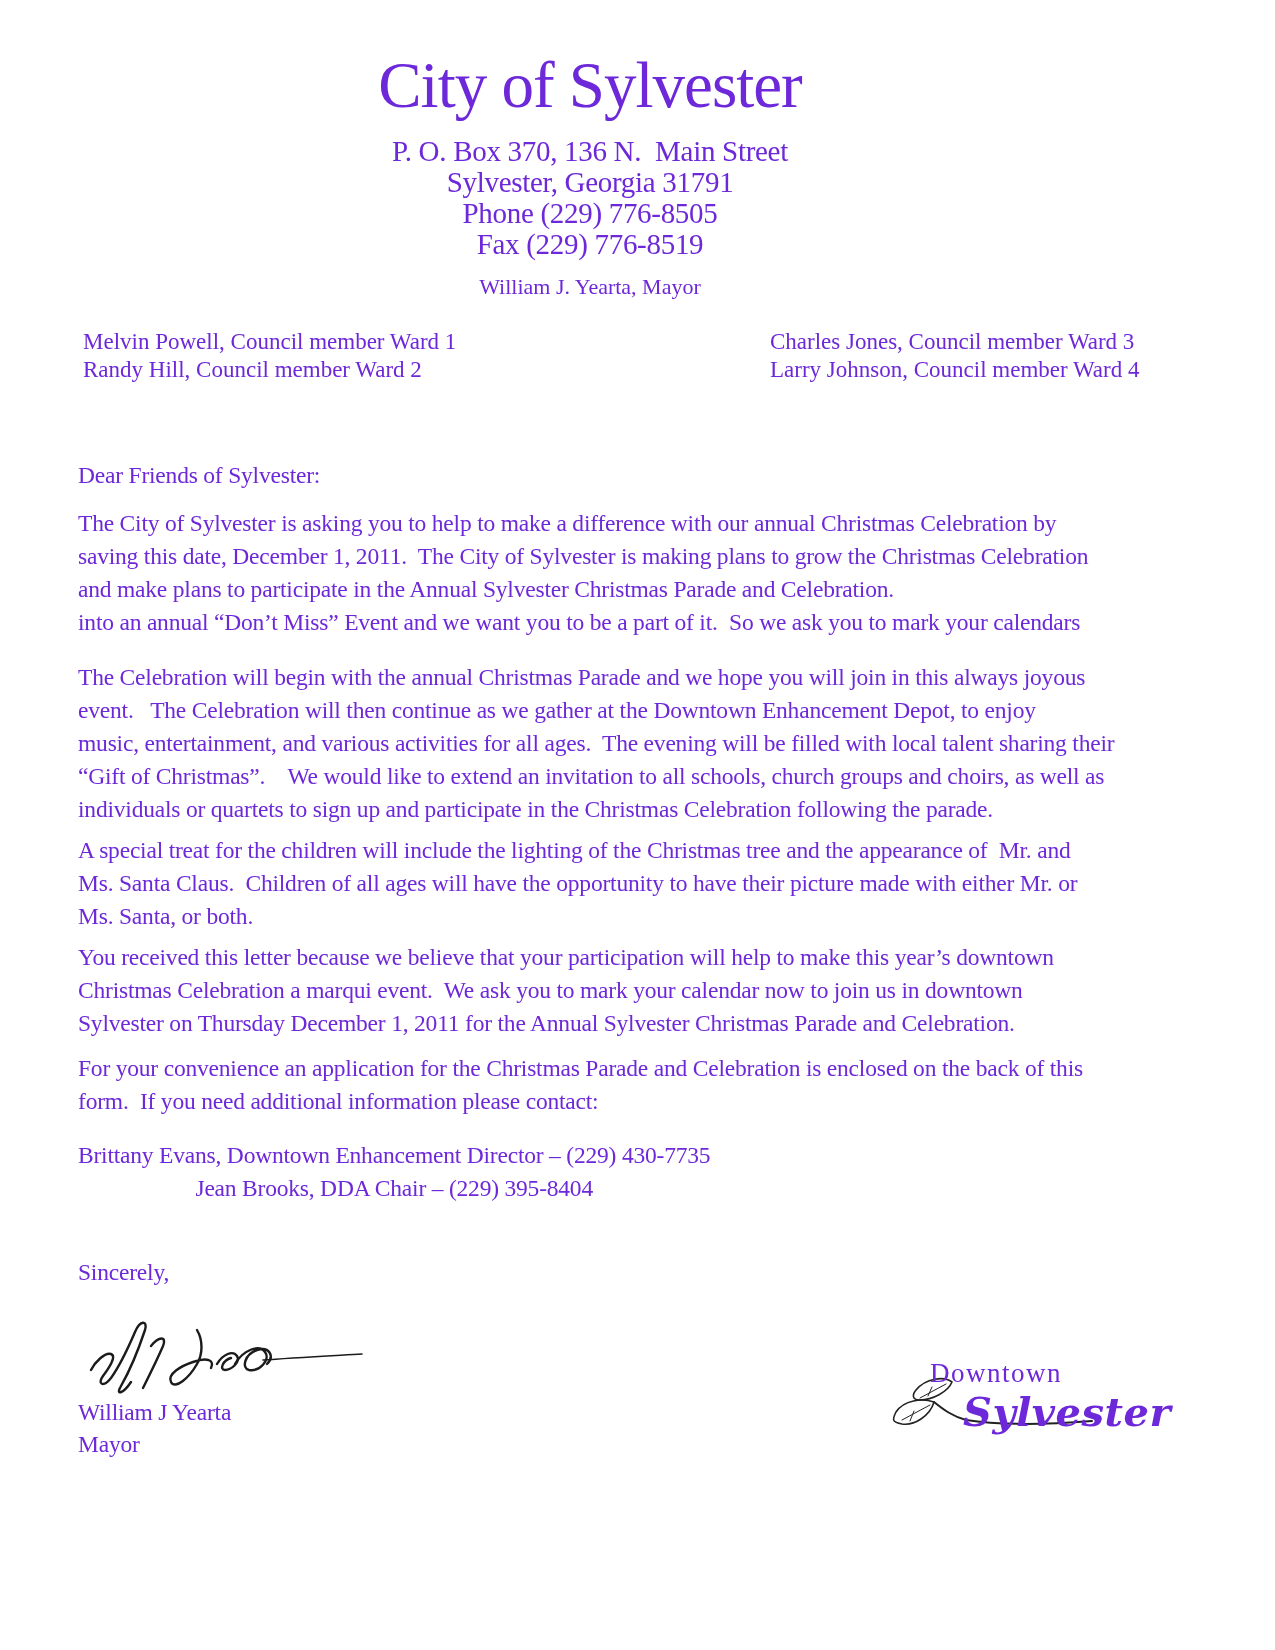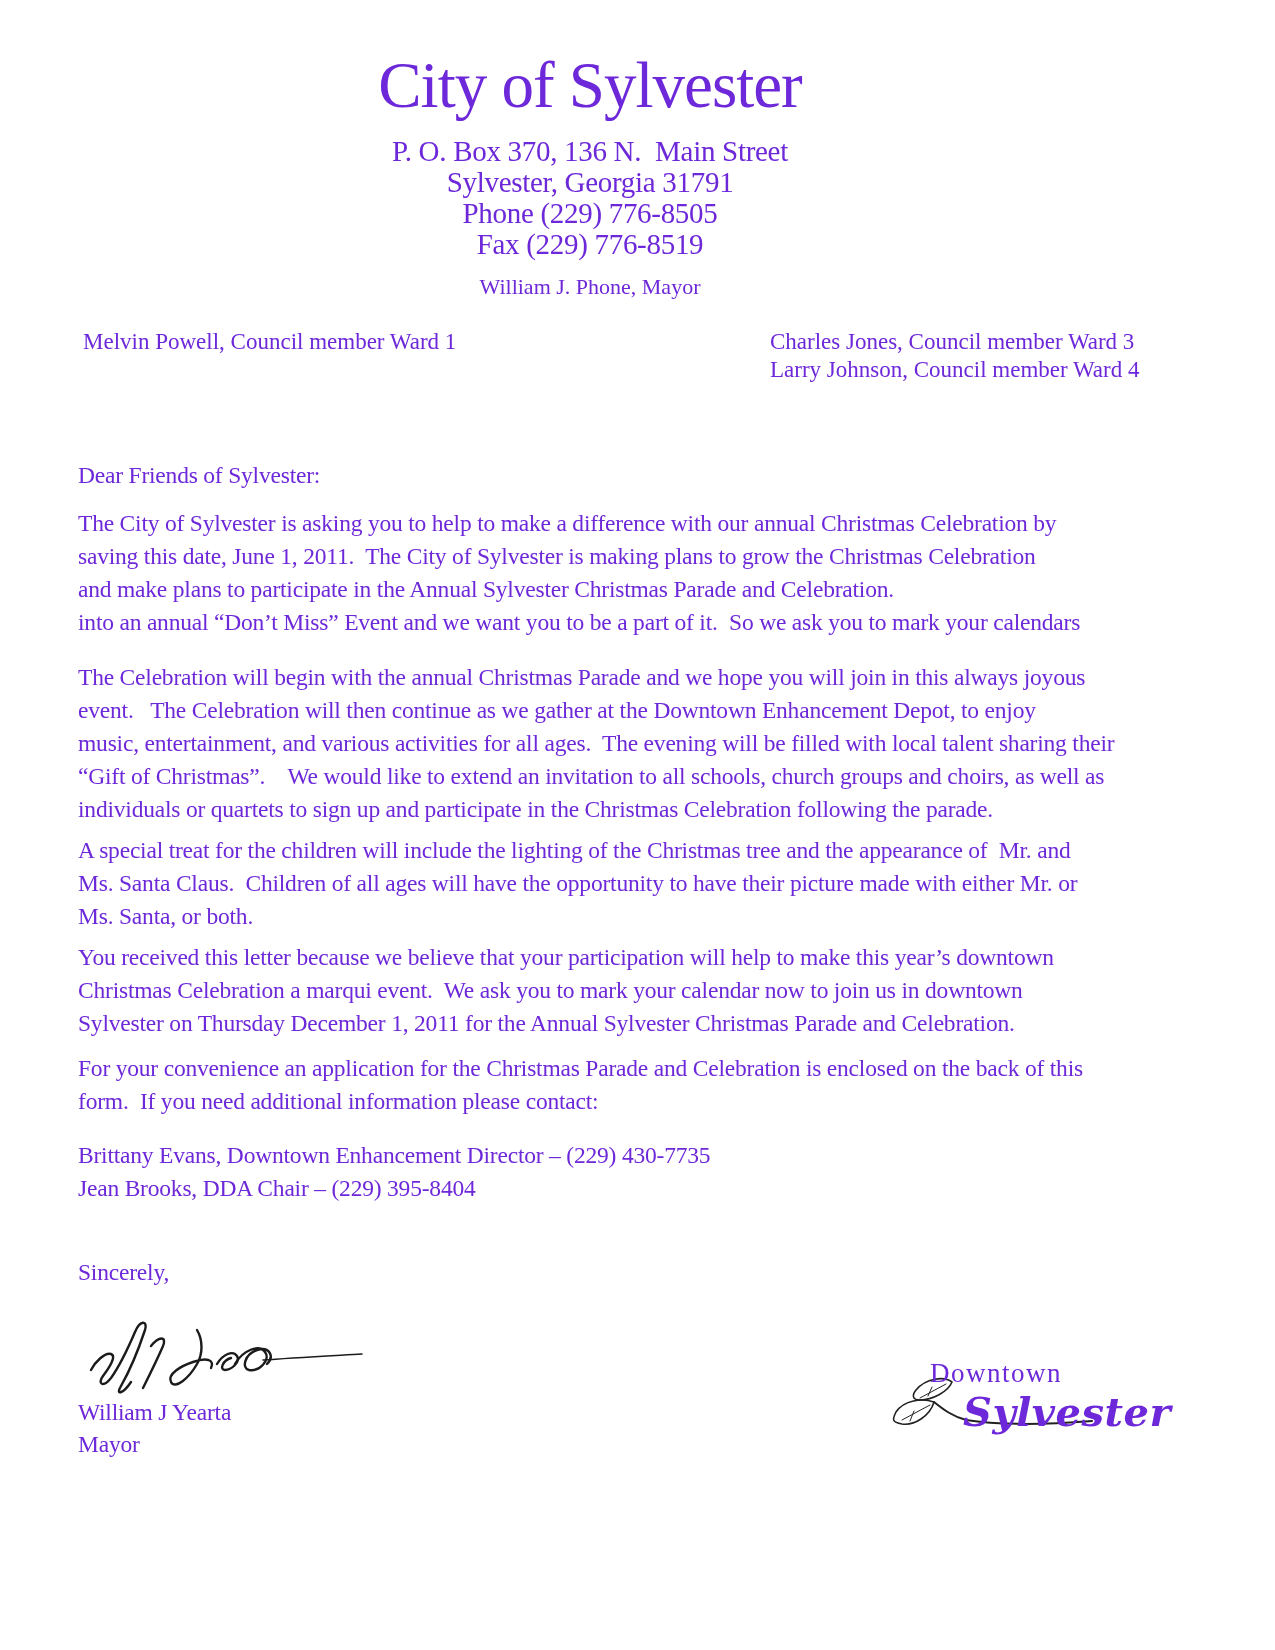--- a/index.html
+++ b/index.html
@@ -26,21 +26,21 @@
   .council-right{left:770px;}
 
   
   .blk{position:absolute;left:78px;font-size:23.5px;line-height:33px;letter-spacing:-0.2px;}
   .salutation{top:459px;}
   .p1{top:507px;}
   .p2{top:661px;}
   .p3{top:834px;}
   .p4{top:941px;}
   .p5{top:1052px;}
-  .contacts{top:1139px;}
+  .contacts{top:1139px;text-align:center;}
   .closing{top:1256px;}
   .signer{top:1396px;line-height:32px;}
 
   .sig-svg{position:absolute;left:85px;top:1312px;}
 
   
   .logo-downtown{position:absolute;left:930px;top:1358px;font-size:27px;letter-spacing:1.5px;text-align:center;}
   .logo-sylvester{position:absolute;left:963px;top:1388px;font-size:40px;font-style:italic;font-weight:bold;font-family:"DejaVu Serif",serif;letter-spacing:0.5px;}
   .logo-leaf{position:absolute;left:882px;top:1374px;}
 </style>
@@ -51,35 +51,36 @@
 
   <div class="hdr hdr-title">City of Sylvester</div>
 
   <div class="hdr hdr-address">
     <div class="line">P. O. Box 370, 136 N.  Main Street</div>
     <div class="line">Sylvester, Georgia 31791</div>
     <div class="line">Phone (229) 776-8505</div>
     <div class="line">Fax (229) 776-8519</div>
   </div>
 
-  <div class="hdr hdr-mayor">William J. Phone, Mayor</div>
+  <div class="hdr hdr-mayor">William J. Yearta, Mayor</div>
 
   <div class="council council-left">
     <div class="line">Melvin Powell, Council member Ward 1</div>
+    <div class="line">Randy Hill, Council member Ward 2</div>
   </div>
   <div class="council council-right">
     <div class="line">Charles Jones, Council member Ward 3</div>
     <div class="line">Larry Johnson, Council member Ward 4</div>
   </div>
 
   <div class="blk salutation line">Dear Friends of Sylvester:</div>
 
   <div class="blk p1">
     <div class="line">The City of Sylvester is asking you to help to make a difference with our annual Christmas Celebration by</div>
-    <div class="line">saving this date, June 1, 2011.  The City of Sylvester is making plans to grow the Christmas Celebration</div>
+    <div class="line">saving this date, December 1, 2011.  The City of Sylvester is making plans to grow the Christmas Celebration</div>
     <div class="line">and make plans to participate in the Annual Sylvester Christmas Parade and Celebration.</div>
     <div class="line">into an annual “Don’t Miss” Event and we want you to be a part of it.  So we ask you to mark your calendars</div>
   </div>
 
   <div class="blk p2">
     <div class="line">The Celebration will begin with the annual Christmas Parade and we hope you will join in this always joyous</div>
     <div class="line">event.   The Celebration will then continue as we gather at the Downtown Enhancement Depot, to enjoy</div>
     <div class="line">music, entertainment, and various activities for all ages.  The evening will be filled with local talent sharing their</div>
     <div class="line">“Gift of Christmas”.    We would like to extend an invitation to all schools, church groups and choirs, as well as</div>
     <div class="line">individuals or quartets to sign up and participate in the Christmas Celebration following the parade.</div>

